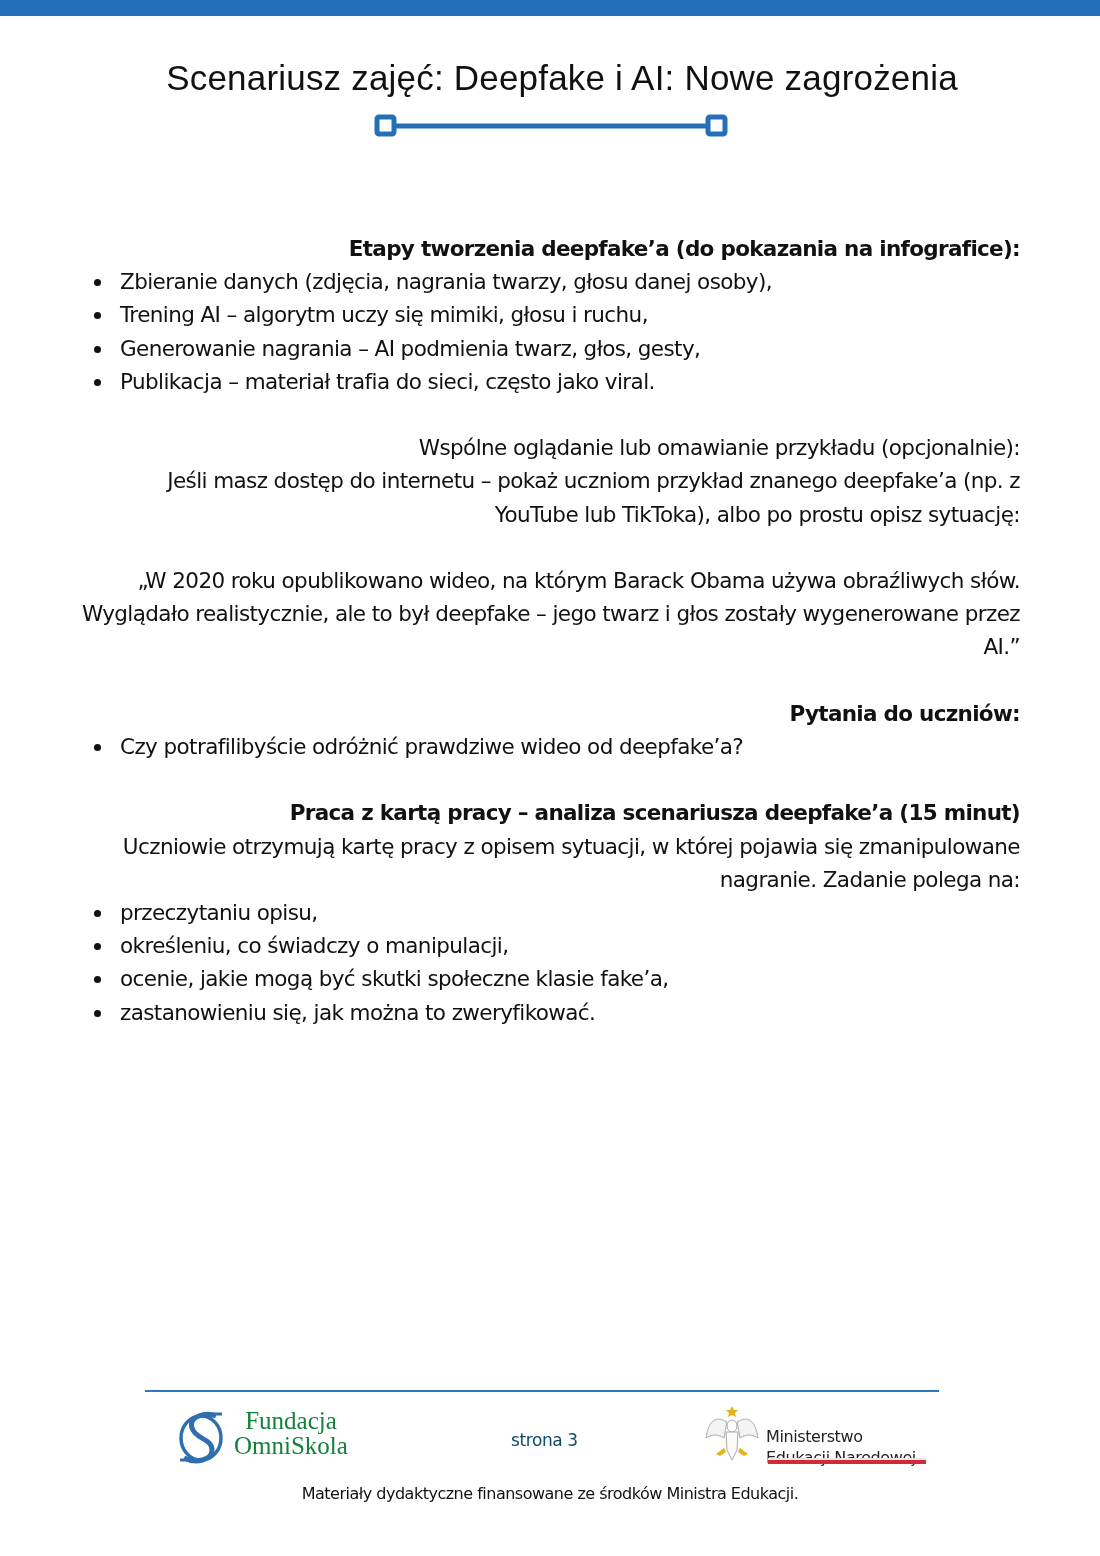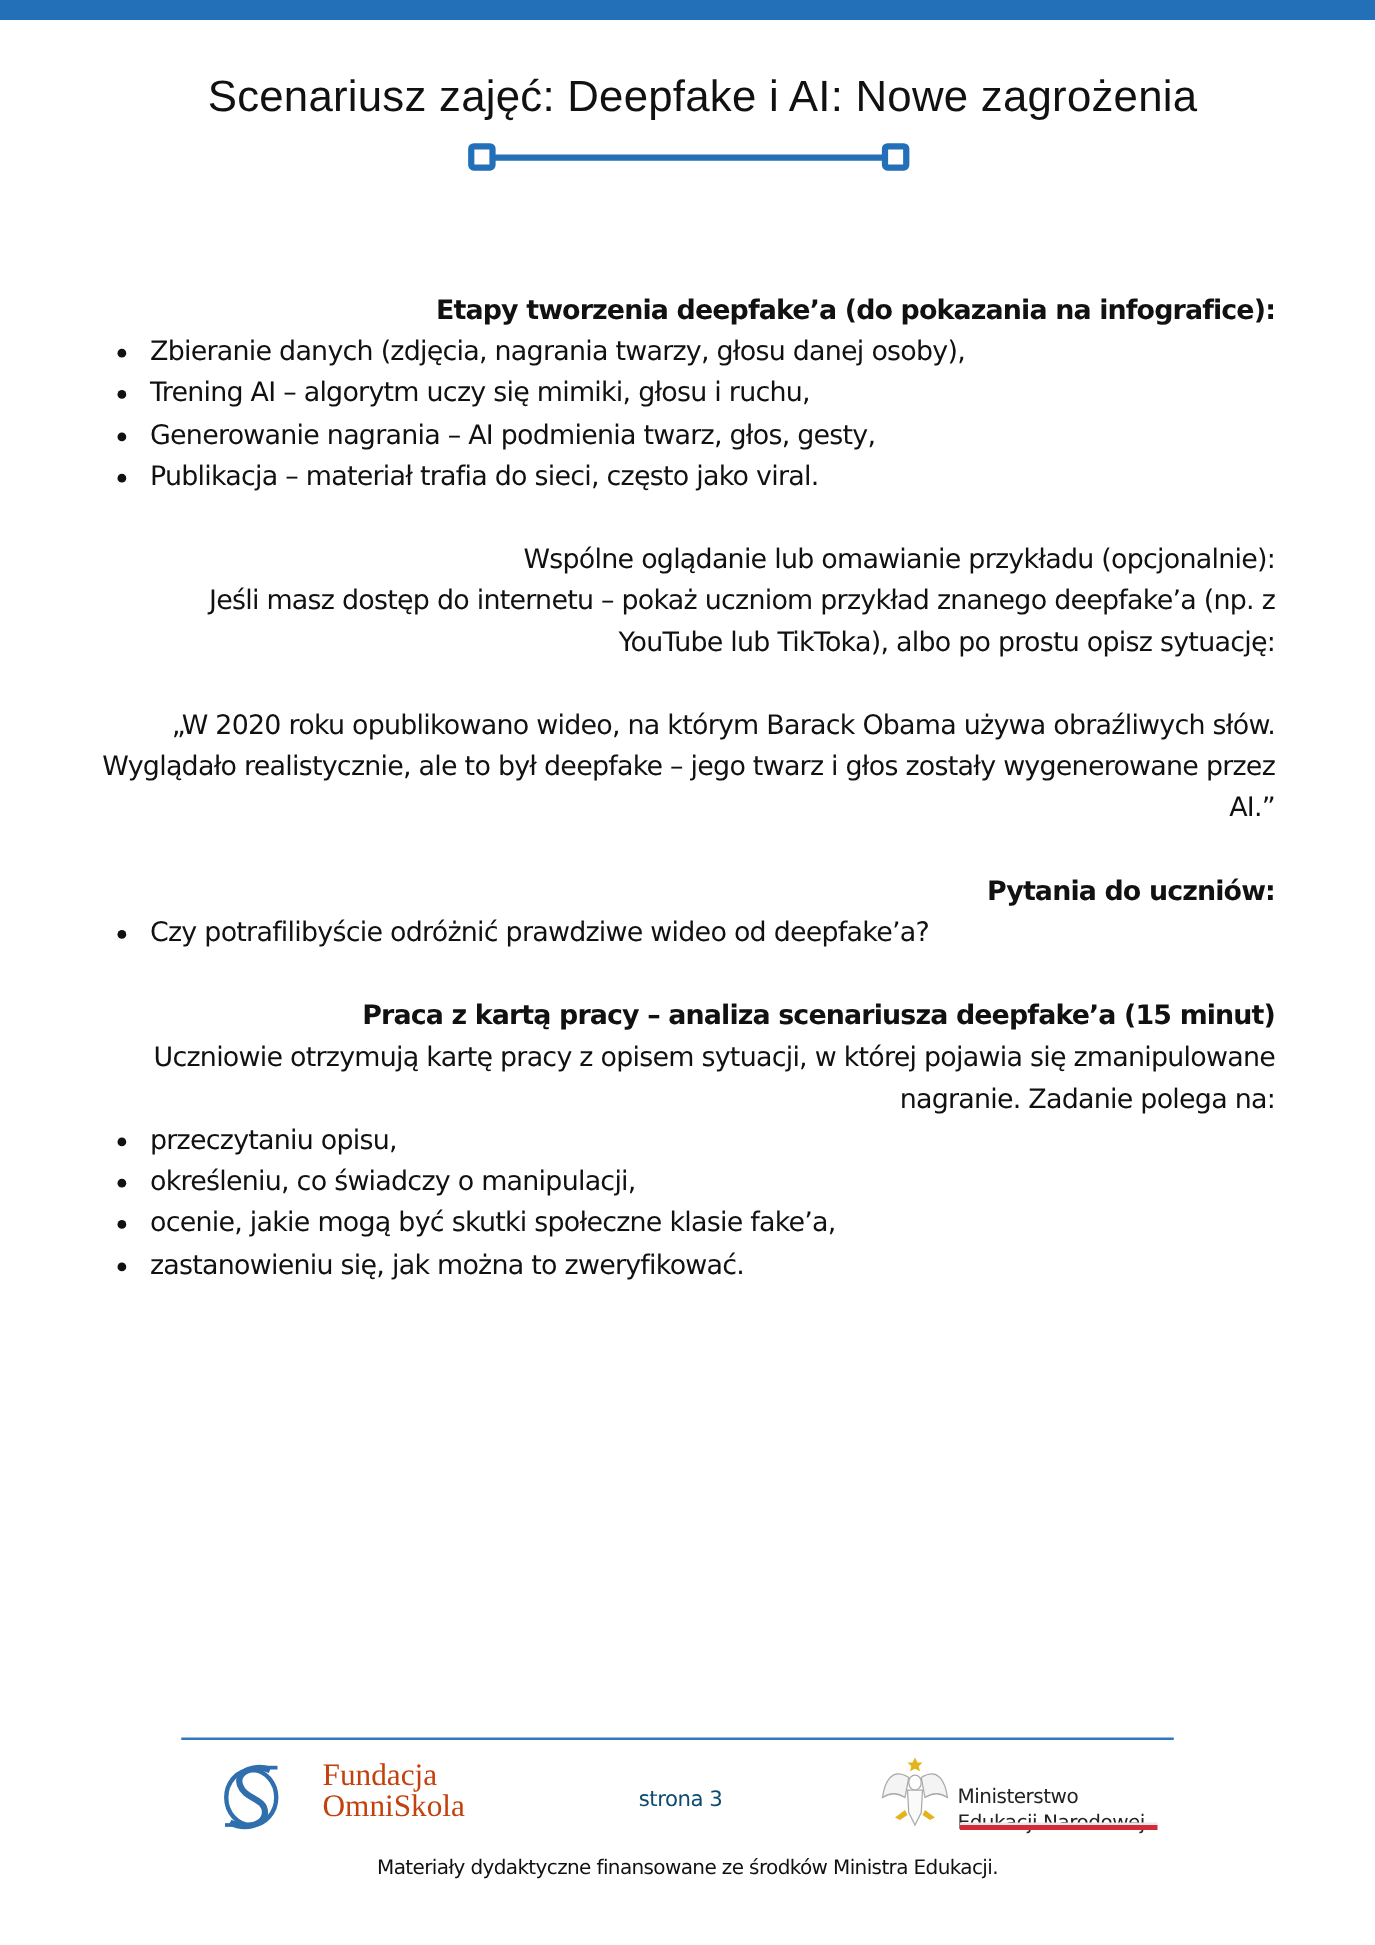--- a/index.html
+++ b/index.html
@@ -23,21 +23,21 @@
   .gap { height: 33.2px; }
   ul { margin: 0; padding: 0; list-style: none; }
   ul li { position: relative; padding-left: 40px; }
   ul li::before {
     content: ""; position: absolute; left: 14px; top: 14px; width: 7px; height: 7px;
     border-radius: 50%; background: #111;
   }
   .footer-line { position: absolute; left: 145px; top: 1390px; width: 794px; height: 2px; background: #2f78bd; }
   .logo-left { position: absolute; left: 176px; top: 1408px; width: 220px; height: 60px; }
   .logo-left .s-mark { position: absolute; left: 0; top: 2px; width: 50px; height: 54px; }
-  .logo-left .org { position: absolute; left: 82px; top: 0; font-family: "Liberation Serif", serif; font-size: 25px; line-height: 25px; color: #c2410c; }
+  .logo-left .org { position: absolute; left: 58px; top: 0; font-family: "Liberation Serif", serif; font-size: 25px; line-height: 25px; color: #15803d; text-align: center; }
   .page-num { position: absolute; left: 511px; top: 1430px; font-family: "DejaVu Sans", sans-serif; font-size: 17px; color: #0c4a6e; letter-spacing: -0.4px; }
   .logo-right { position: absolute; left: 704px; top: 1404px; width: 240px; height: 64px; }
   .logo-right .eagle { position: absolute; left: 0; top: 0; width: 56px; height: 60px; }
   .logo-right .men { position: absolute; left: 62px; top: 22px; font-family: "DejaVu Sans", sans-serif; font-size: 16px; line-height: 21px; color: #222; letter-spacing: -0.4px; }
   .logo-right .flag { position: absolute; left: 64px; top: 54px; width: 158px; height: 6px; }
   .logo-right .flag .w { height: 2px; background: #e8e8e8; }
   .logo-right .flag .r { height: 4px; background: #d5293a; }
   .funding { position: absolute; left: 0; width: 1100px; top: 1484px; text-align: center; font-family: "DejaVu Sans", sans-serif; font-size: 16px; color: #111; letter-spacing: -0.5px; }
 </style>
 </head>

